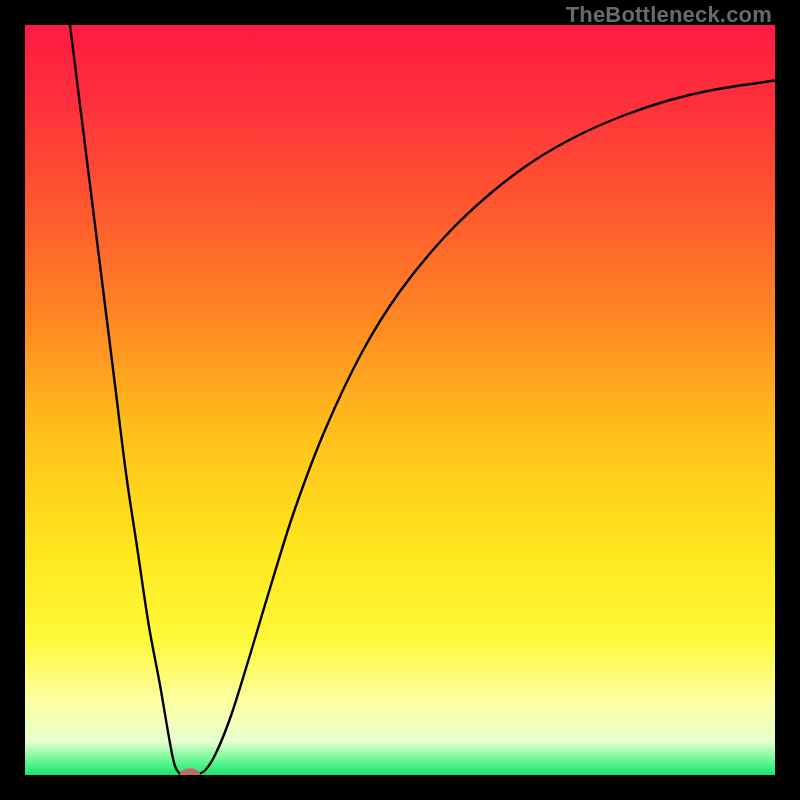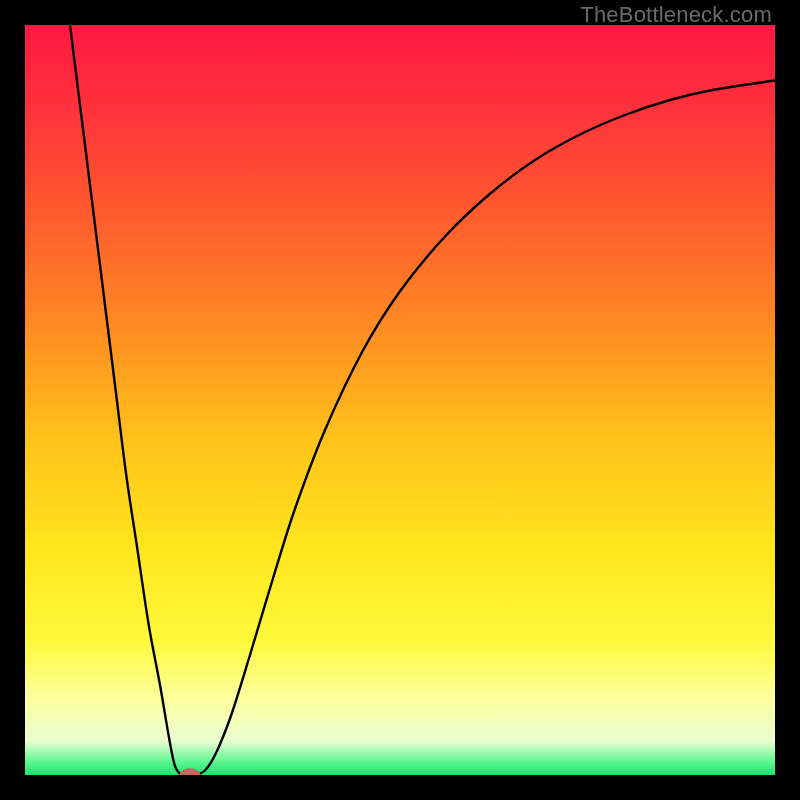--- a/index.html
+++ b/index.html
@@ -25,21 +25,21 @@
     top: 0;
     width: 750px;
     height: 750px;
   }
   .watermark {
     position: absolute;
     top: 2px;
     right: 28px;
     color: #6a6a6a;
     font-size: 22px;
-    font-weight: 400;
+    font-weight: 700;
     letter-spacing: 0.2px;
     user-select: none;
   }
 </style>
 </head>
 <body>
 
 <div class="frame">
   <svg class="plot" viewBox="0 0 750 750" preserveAspectRatio="none">
     <defs>

